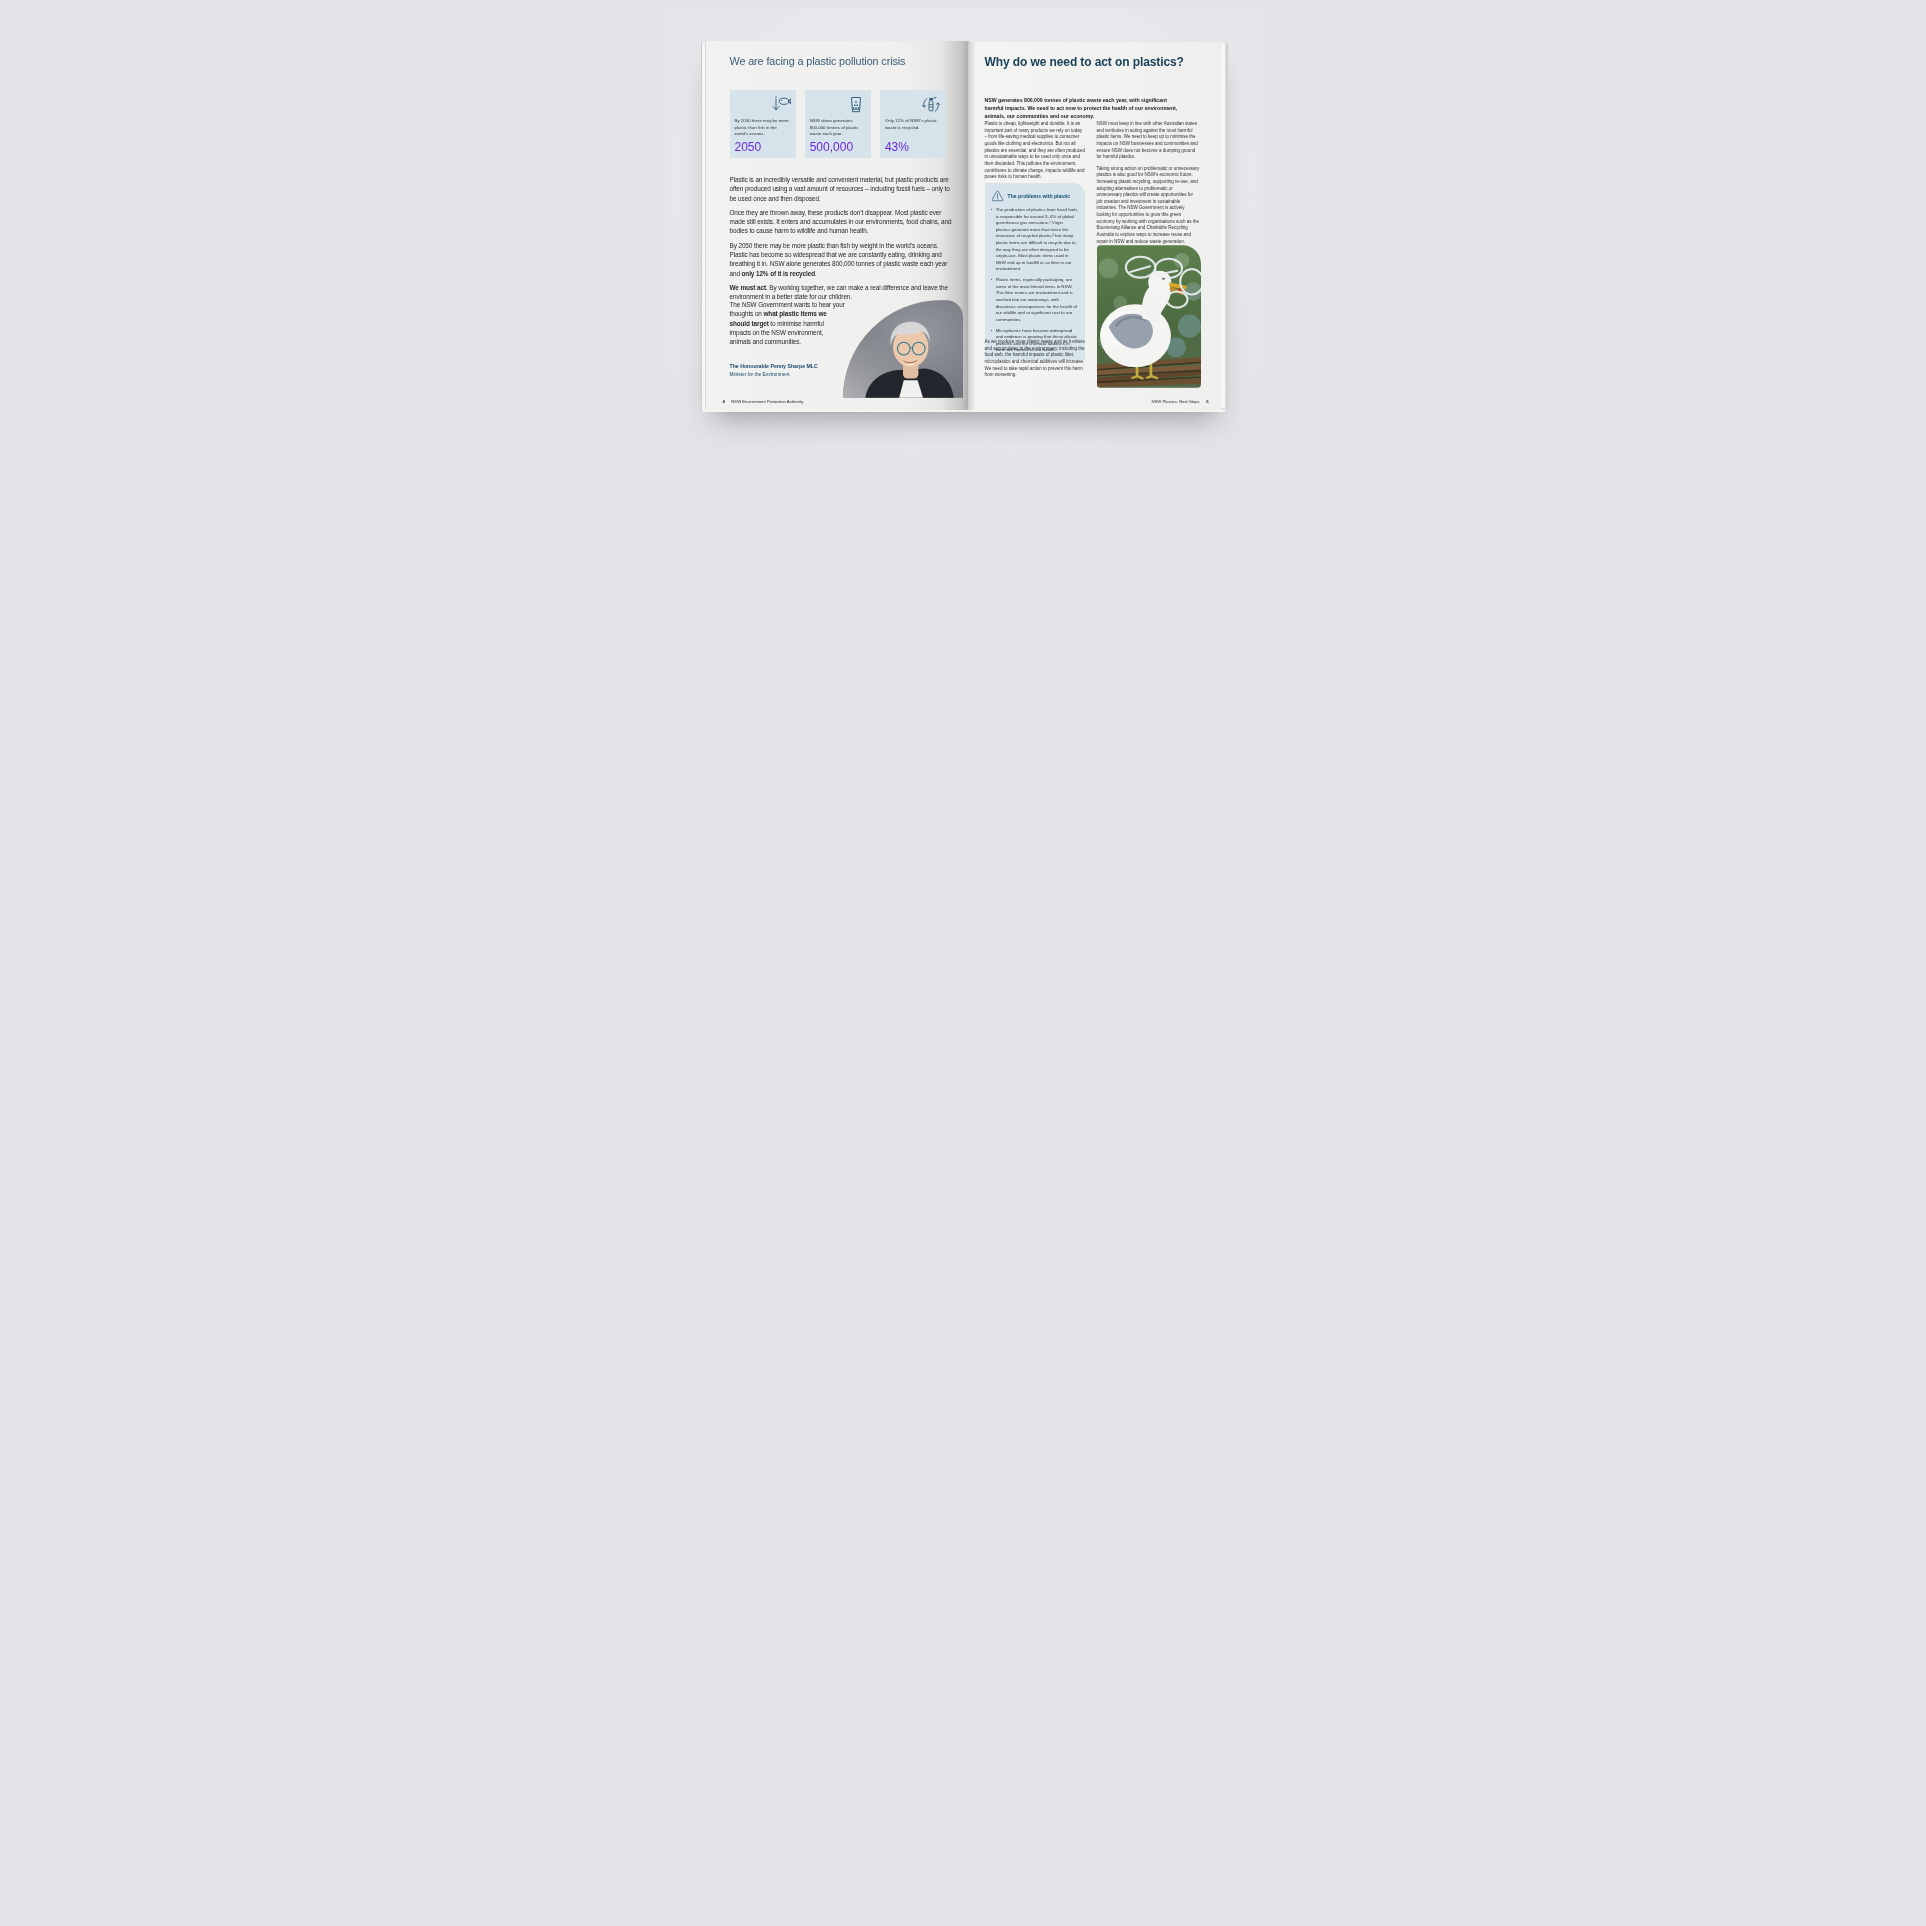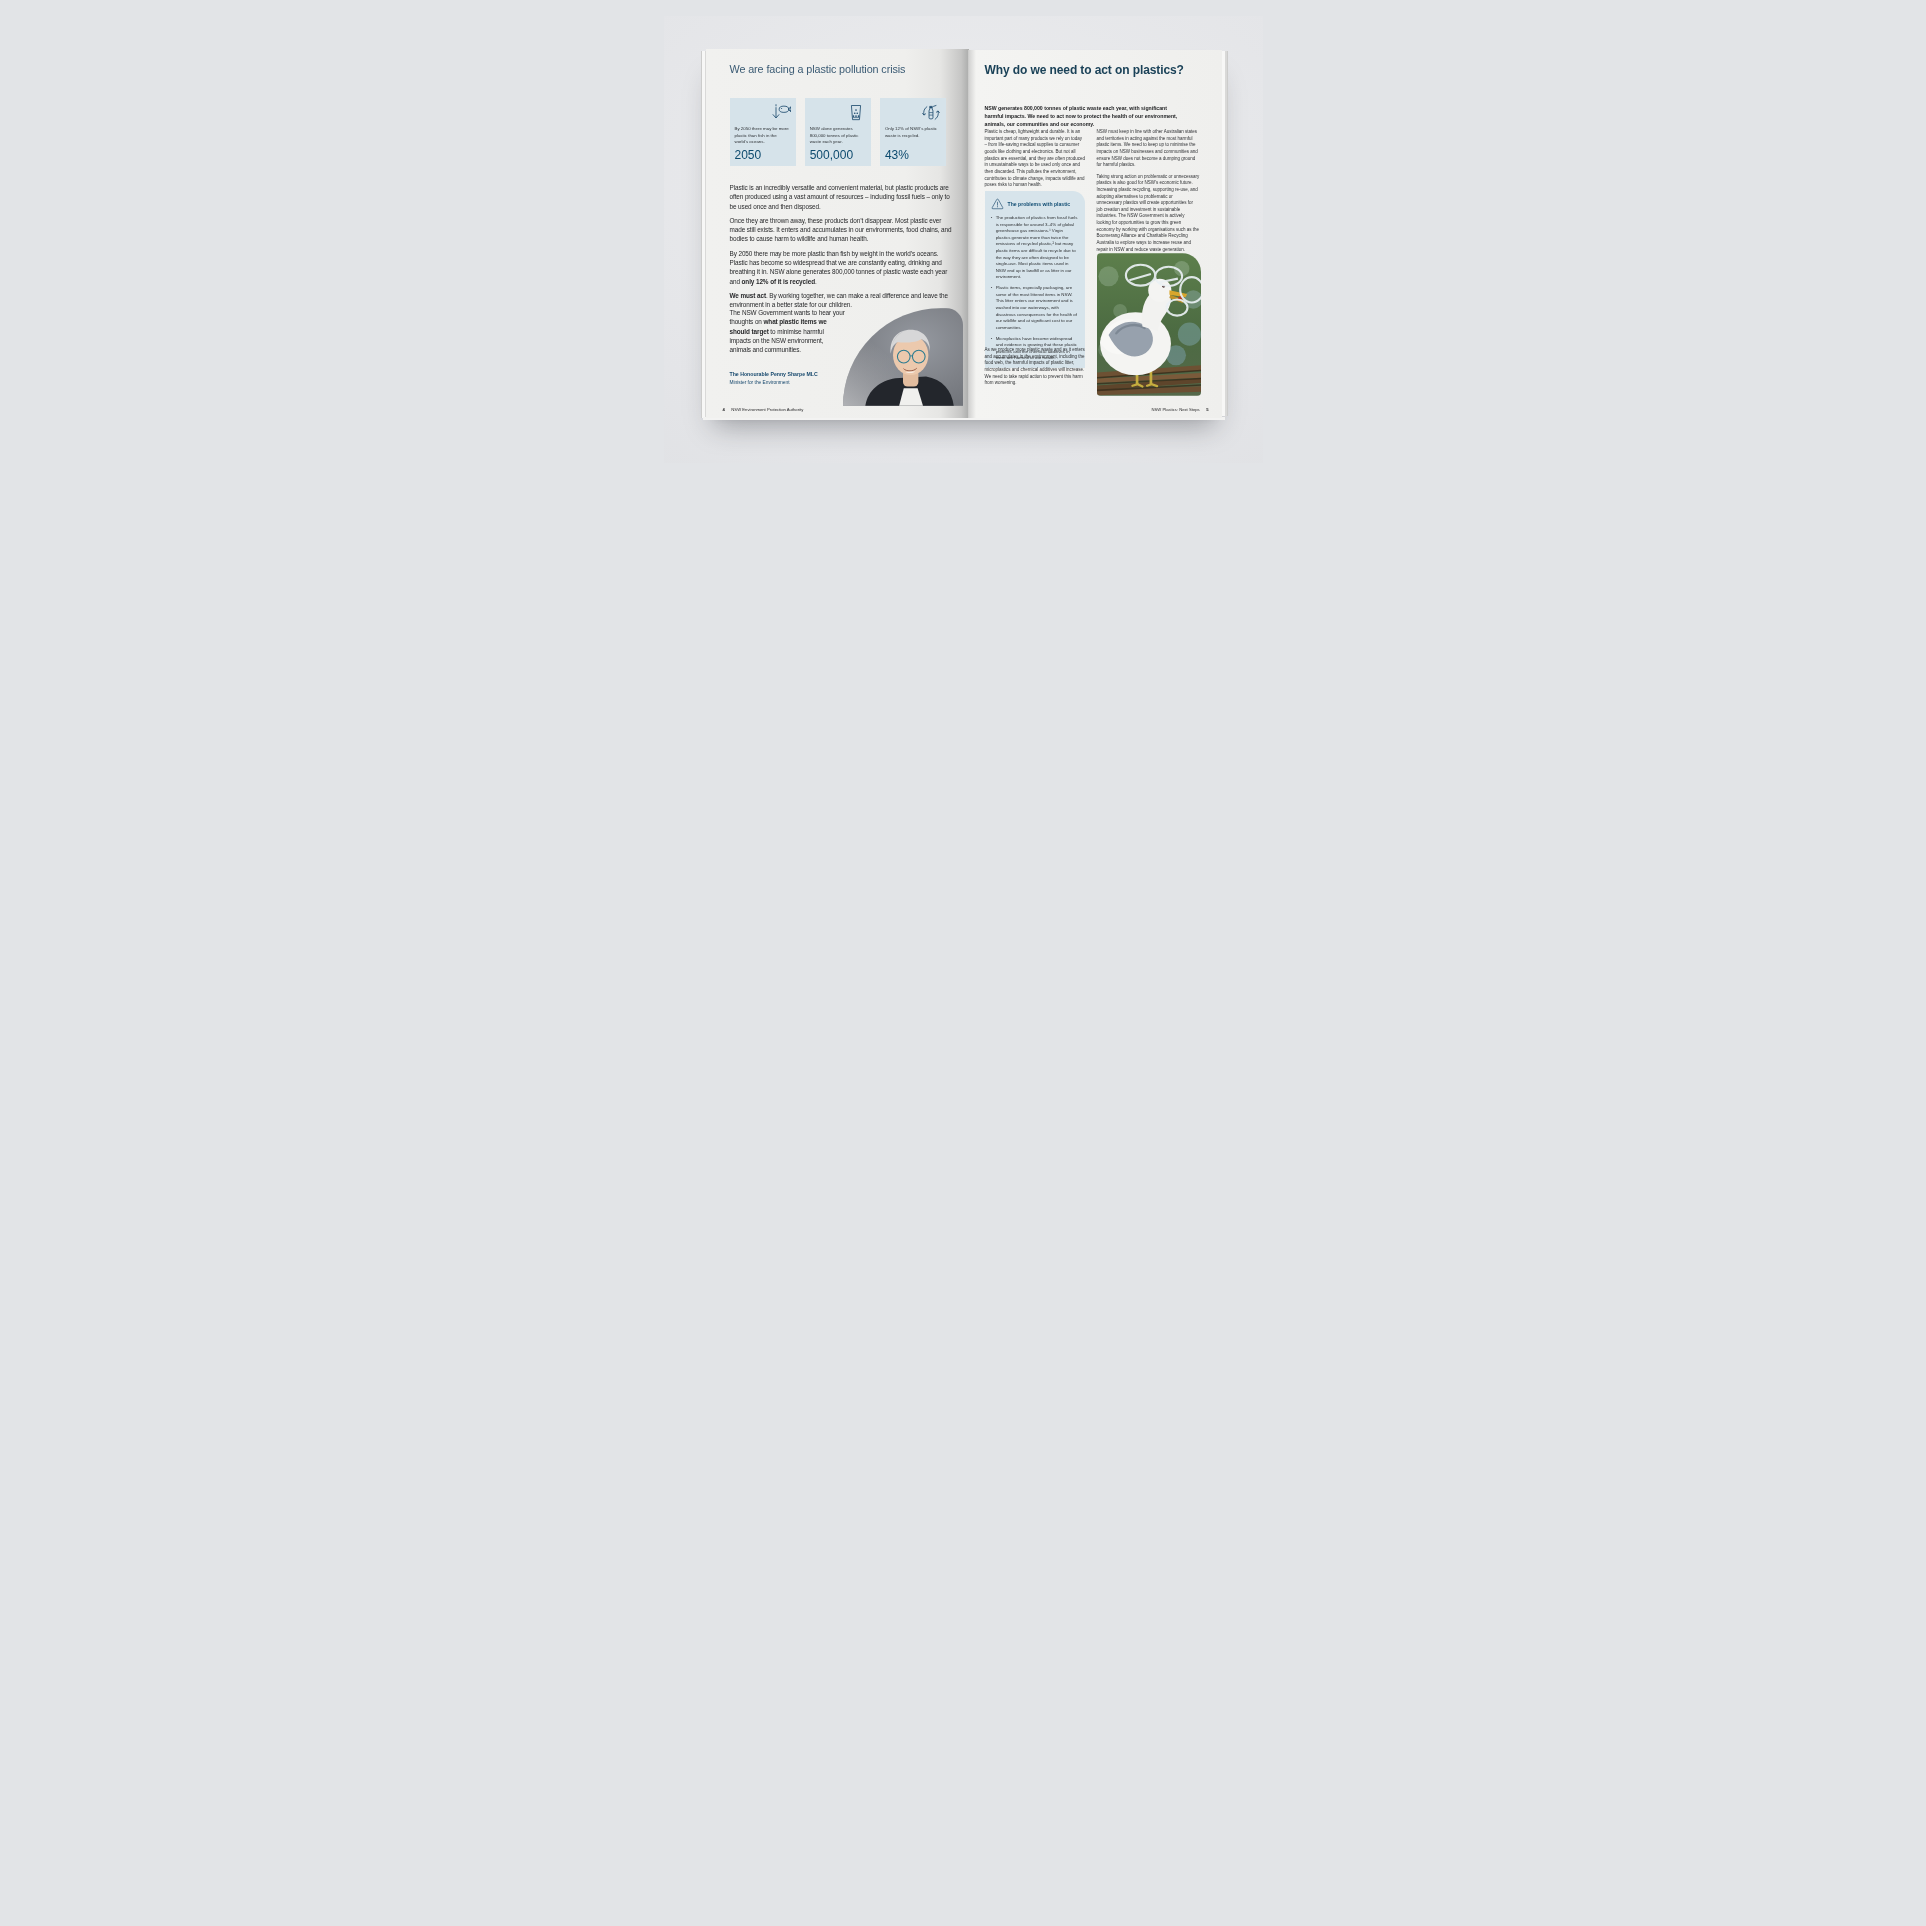--- a/index.html
+++ b/index.html
@@ -1,16 +1,16 @@
 <!DOCTYPE html>
 <html style="font-size:6.2px"><head>
 <meta charset="utf-8">
 <style>
   html,body{margin:0;padding:0;background:#e2e4e7;font-family:"Liberation Sans",sans-serif;}
-  .canvas{position:relative;width:599px;height:447px;margin:16px auto;overflow:hidden;
+  .canvas{position:relative;width:599px;height:447px;margin:8px auto;overflow:hidden;
     background:radial-gradient(120% 110% at 50% 38%, #ecedef 0%, #e4e5e8 55%, #dbdde0 100%);}
   .book-shadow{position:absolute;left:50px;top:46px;width:501px;height:347px;
     box-shadow:0 17.3px 27px rgba(35,38,44,.38),0 4.6px 10.8px rgba(35,38,44,.22);}
   .edges-left{position:absolute;left:37px;top:35px;width:5px;height:367px;
     background:repeating-linear-gradient(to right,#f7f7f6 0 0.8px,#d9d9d8 0.8px 1.2px);
     border-left:0.4px solid #cccccb;}
   .edges-right{position:absolute;left:558px;top:35px;width:5px;height:365px;
     background:repeating-linear-gradient(to right,#f7f7f6 0 0.8px,#d9d9d8 0.8px 1.2px);
     border-right:0.4px solid #cccccb;}
   .edges-bottom-l{position:absolute;left:39px;top:401px;width:266px;height:2.7px;
@@ -26,21 +26,21 @@
     background:linear-gradient(to right,#9f9f9e,#fafaf9);}
 
   
   .lp-title{position:absolute;left:24px;top:14px;font-size:10.8px;font-weight:400;
     color:#3b5b74;letter-spacing:-0.1px;}
   .stats{position:absolute;left:24px;top:49px;display:flex;gap:9.2px;}
   .stat{width:66px;height:68px;background:#d6e3ea;position:relative;}
   .stat svg{position:absolute;top:5px;right:5px;color:#1d4a6e;}
   .stat .txt{position:absolute;left:5px;top:28px;width:56px;font-size:4.4px;
     line-height:1.5;color:#2e3236;}
-  .stat .num{position:absolute;left:5px;bottom:3.9px;font-size:12px;color:#0c4a6e;}
+  .stat .num{position:absolute;left:5px;bottom:3.9px;font-size:12px;color:#6d28d9;}
   .lp-body{position:absolute;left:24px;top:134px;width:224px;font-size:6.4px;
     line-height:1.45;color:#28292b;letter-spacing:-0.1px;}
   .lp-body p{margin:0 0 5px 0;}
   .lp-close{position:absolute;left:24px;top:259px;width:116px;font-size:6.4px;
     line-height:1.45;color:#28292b;letter-spacing:-0.1px;}
   .minister{position:absolute;left:24px;top:322px;color:#16486d;}
   .minister .name{font-size:5.2px;font-weight:bold;}
   .minister .role{font-size:4.8px;margin-top:2.7px;}
   .portrait{position:absolute;left:137px;top:259px;width:120px;height:98px;
     border-radius:98px 17px 0 0;overflow:hidden;}

